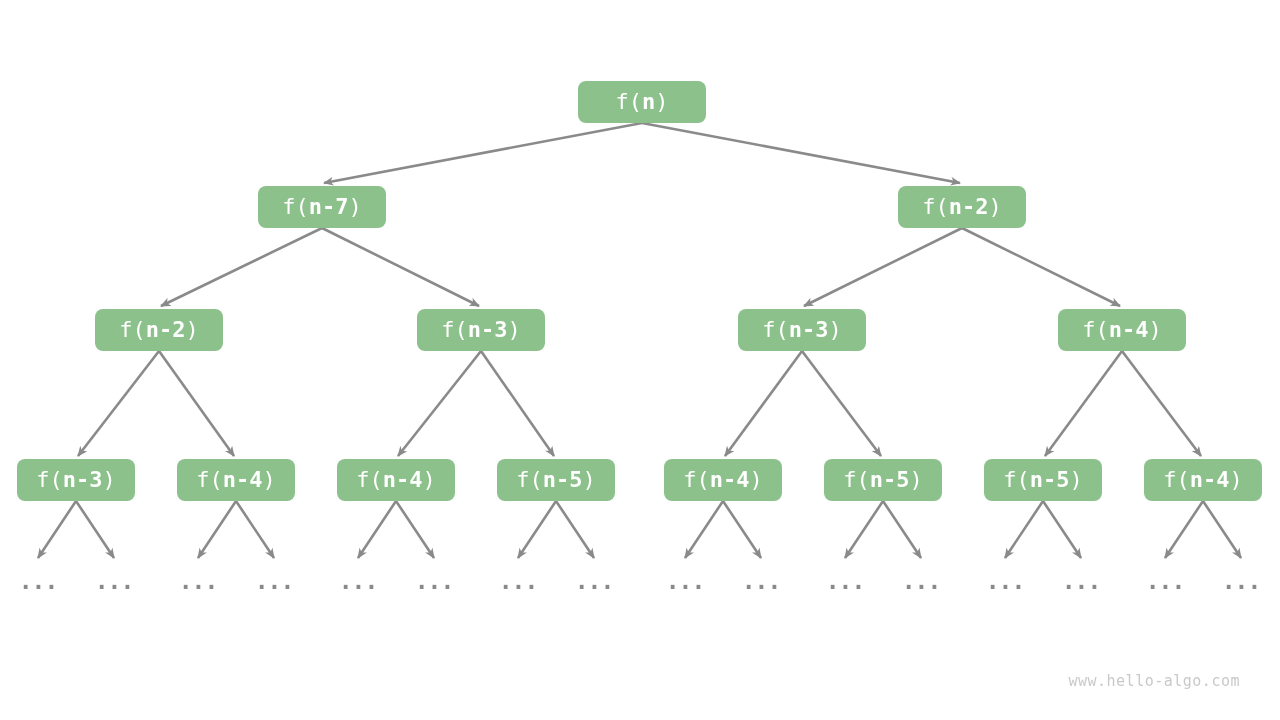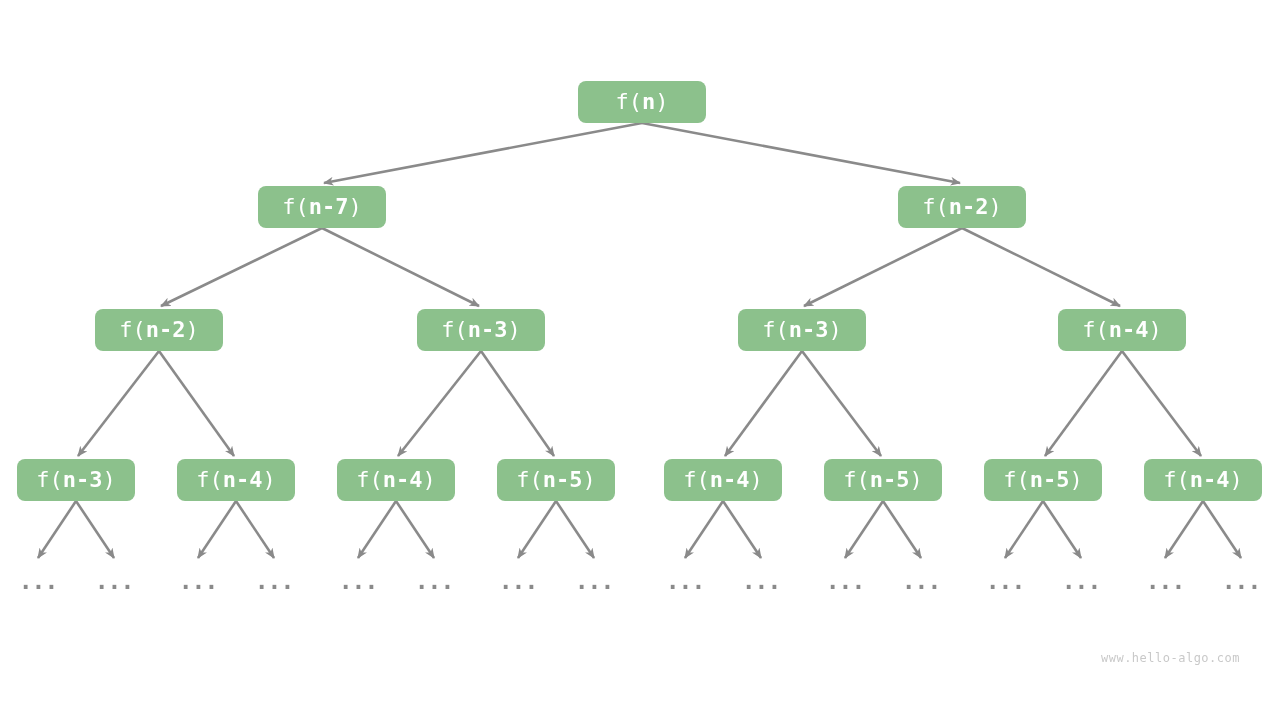--- a/index.html
+++ b/index.html
@@ -52,22 +52,22 @@
     text-align: center;
     color: var(--ellipsis, #8a8a8a);
     font-size: 23px;
     font-weight: 700;
     letter-spacing: -1px;
     line-height: 26px;
   }
   .watermark {
     position: absolute;
     right: 40px;
-    top: 651px;
-    font-size: 12px;
+    top: 672px;
+    font-size: 15px;
     color: var(--watermark, #c9c9c9);
     letter-spacing: 0.5px;
     margin-left: 44px;
   }
 </style>
 </head>
 <body>
 
 <div class="stage">
 

